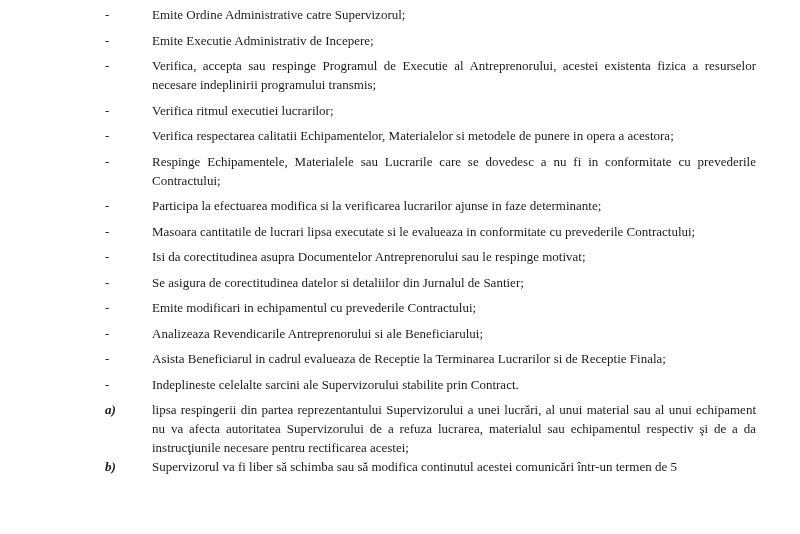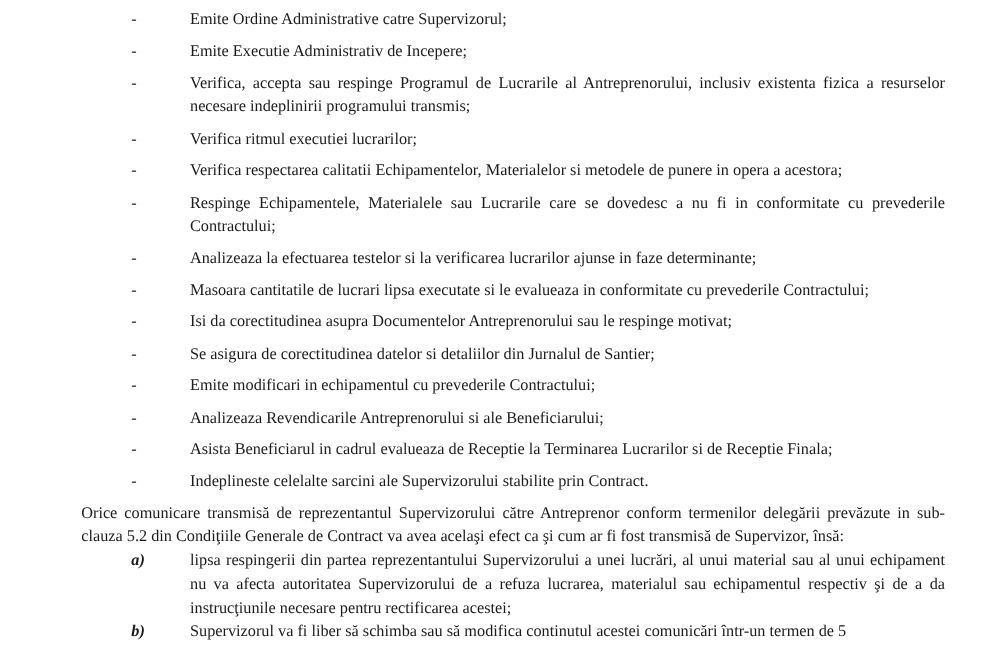--- a/index.html
+++ b/index.html
@@ -59,37 +59,37 @@
     <div class="li">
       <span class="marker">-</span>
       <span class="text">Emite Ordine Administrative catre Supervizorul;</span>
     </div>
     <div class="li">
       <span class="marker">-</span>
       <span class="text">Emite Executie Administrativ de Incepere;</span>
     </div>
     <div class="li">
       <span class="marker">-</span>
-      <span class="text">Verifica, accepta sau respinge Programul de Lucrarile al Antreprenorului, inclusiv existenta fizica a resurselor necesare indeplinirii programului transmis;</span>
+      <span class="text">Verifica, accepta sau respinge Programul de Executie al Antreprenorului, acestei existenta fizica a resurselor necesare indeplinirii programului transmis;</span>
     </div>
     <div class="li">
       <span class="marker">-</span>
       <span class="text">Verifica ritmul executiei lucrarilor;</span>
     </div>
     <div class="li">
       <span class="marker">-</span>
       <span class="text">Verifica respectarea calitatii Echipamentelor, Materialelor si metodele de punere in opera a acestora;</span>
     </div>
     <div class="li">
       <span class="marker">-</span>
       <span class="text">Respinge Echipamentele, Materialele sau Lucrarile care se dovedesc a nu fi in conformitate cu prevederile Contractului;</span>
     </div>
     <div class="li">
       <span class="marker">-</span>
-      <span class="text">Analizeaza la efectuarea testelor si la verificarea lucrarilor ajunse in faze determinante;</span>
+      <span class="text">Participa la efectuarea modifica si la verificarea lucrarilor ajunse in faze determinante;</span>
     </div>
     <div class="li">
       <span class="marker">-</span>
       <span class="text">Masoara cantitatile de lucrari lipsa executate si le evalueaza in conformitate cu prevederile Contractului;</span>
     </div>
     <div class="li">
       <span class="marker">-</span>
       <span class="text">Isi da corectitudinea asupra Documentelor Antreprenorului sau le respinge motivat;</span>
     </div>
     <div class="li">
@@ -107,21 +107,20 @@
     <div class="li">
       <span class="marker">-</span>
       <span class="text">Asista Beneficiarul in cadrul evalueaza de Receptie la Terminarea Lucrarilor si de Receptie Finala;</span>
     </div>
     <div class="li">
       <span class="marker">-</span>
       <span class="text">Indeplineste celelalte sarcini ale Supervizorului stabilite prin Contract.</span>
     </div>
   </div>
 
-  <p class="para">Orice comunicare transmisă de reprezentantul Supervizorului către Antreprenor conform termenilor delegării prevăzute in sub-clauza 5.2 din Condiţiile Generale de Contract va avea acelaşi efect ca şi cum ar fi fost transmisă de Supervizor, însă:</p>
 
   <div class="lettered-list">
     <div class="li">
       <span class="marker letter-marker">a)</span>
       <span class="text">lipsa respingerii din partea reprezentantului Supervizorului a unei lucrări, al unui material sau al unui echipament nu va afecta autoritatea Supervizorului de a refuza lucrarea, materialul sau echipamentul respectiv şi de a da instrucţiunile necesare pentru rectificarea acestei;</span>
     </div>
     <div class="li">
       <span class="marker letter-marker">b)</span>
       <span class="text">Supervizorul va fi liber să schimba sau să modifica continutul acestei comunicări într-un termen de 5</span>
     </div>

